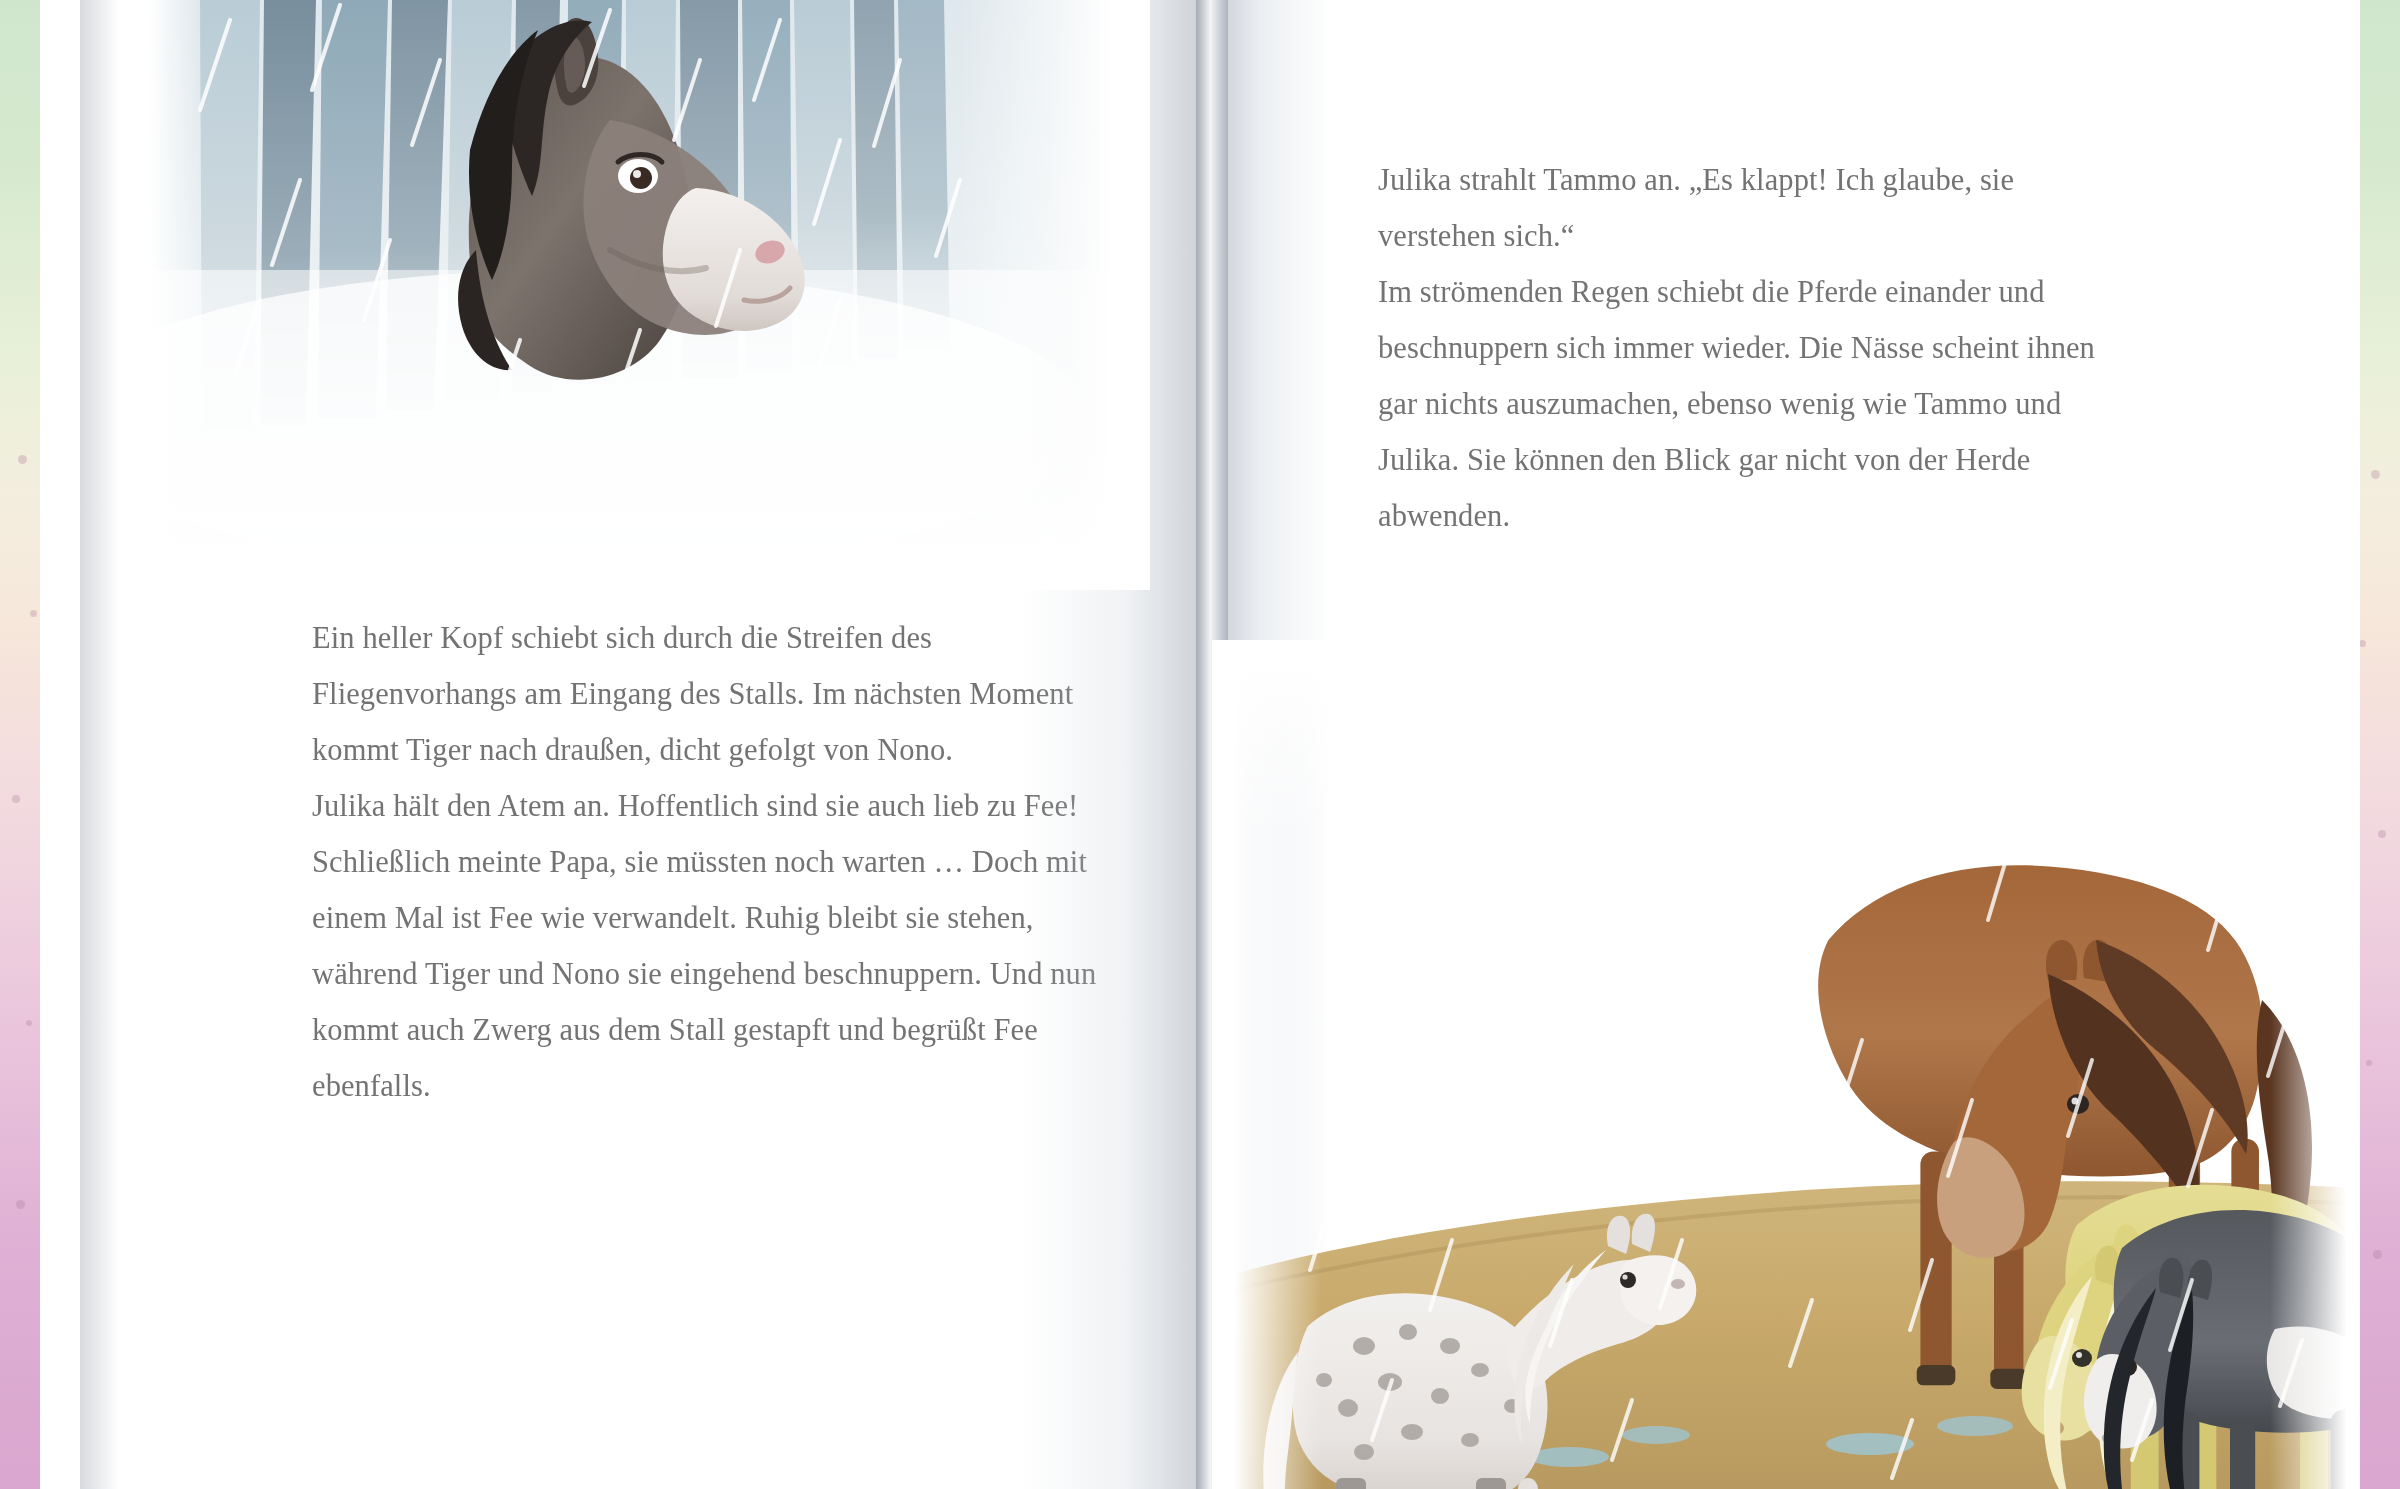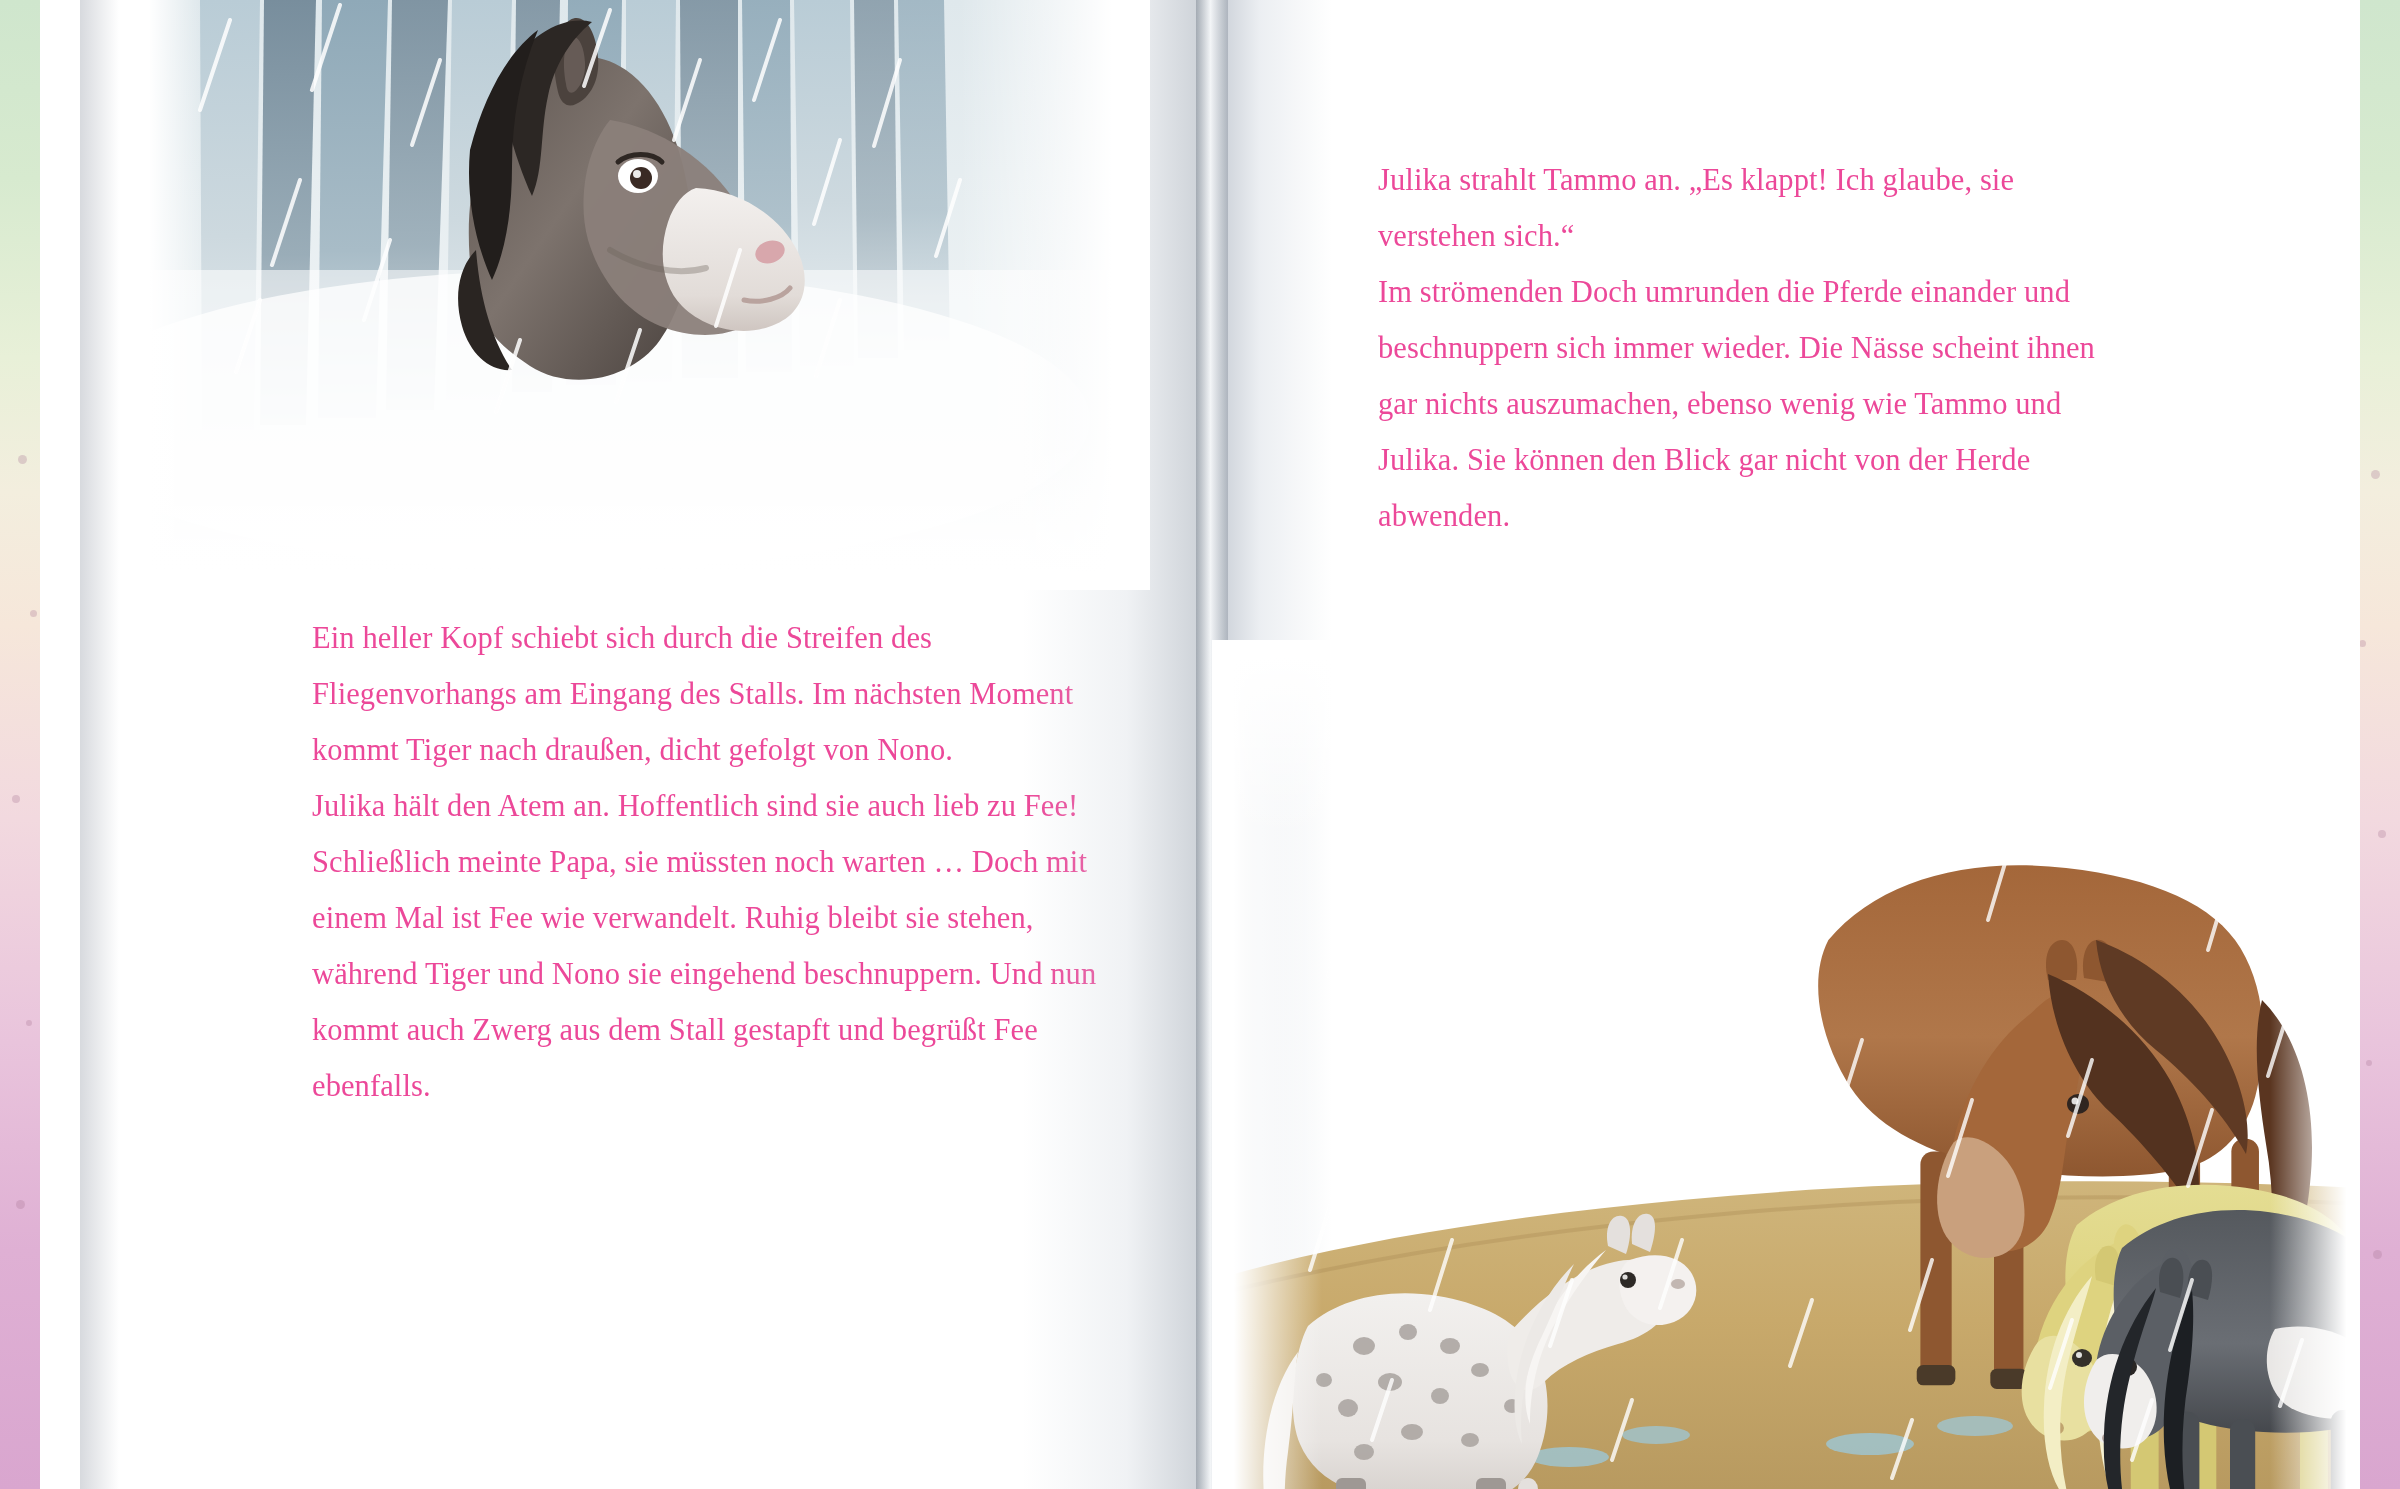--- a/index.html
+++ b/index.html
@@ -98,21 +98,21 @@
     left: 40px; top: 0;
     width: 46px; height: 1489px;
     background: linear-gradient(to right, rgba(160,166,176,0.42), rgba(255,255,255,0) 85%);
     pointer-events: none;
   }
 
   
   .text-block {
     position: absolute;
     font-family: "Liberation Serif", serif;
-    color: #ec4899;
+    color: #737373;
     font-size: 30.5px;
     line-height: 56px;
     letter-spacing: 0.1px;
   }
   .text-left {
     left: 272px;
     top: 610px;
     width: 800px;
   }
   .text-right {
@@ -332,21 +332,21 @@
       <p>Julika hält den Atem an. Hoffentlich sind sie auch lieb zu Fee! Schließlich meinte Papa, sie müssten noch warten … Doch mit einem Mal ist Fee wie verwandelt. Ruhig bleibt sie stehen, während Tiger und Nono sie eingehend beschnuppern. Und nun kommt auch Zwerg aus dem Stall gestapft und begrüßt Fee ebenfalls.</p>
     </div>
 
     <div class="gutter-shade-left"></div>
     <div class="left-curl"></div>
   </div>
 
   <div class="page page-right">
     <div class="text-block text-right" style="left:166px;">
       <p>Julika strahlt Tammo an. „Es klappt! Ich glaube, sie verstehen sich.“</p>
-      <p>Im strömenden Doch umrunden die Pferde einander und beschnuppern sich immer wieder. Die Nässe scheint ihnen gar nichts auszumachen, ebenso wenig wie Tammo und Julika. Sie können den Blick gar nicht von der Herde abwenden.</p>
+      <p>Im strömenden Regen schiebt die Pferde einander und beschnuppern sich immer wieder. Die Nässe scheint ihnen gar nichts auszumachen, ebenso wenig wie Tammo und Julika. Sie können den Blick gar nicht von der Herde abwenden.</p>
     </div>
     <div class="gutter-shade-right"></div>
   </div>
 
   <div class="illo-herd">
     <svg width="1148" height="849" viewBox="0 0 1148 849">
       <defs>
         <linearGradient id="ground" x1="0" y1="0" x2="0" y2="1">
           <stop offset="0%" stop-color="#cfb57b"></stop>
           <stop offset="45%" stop-color="#c8a96b"></stop>

